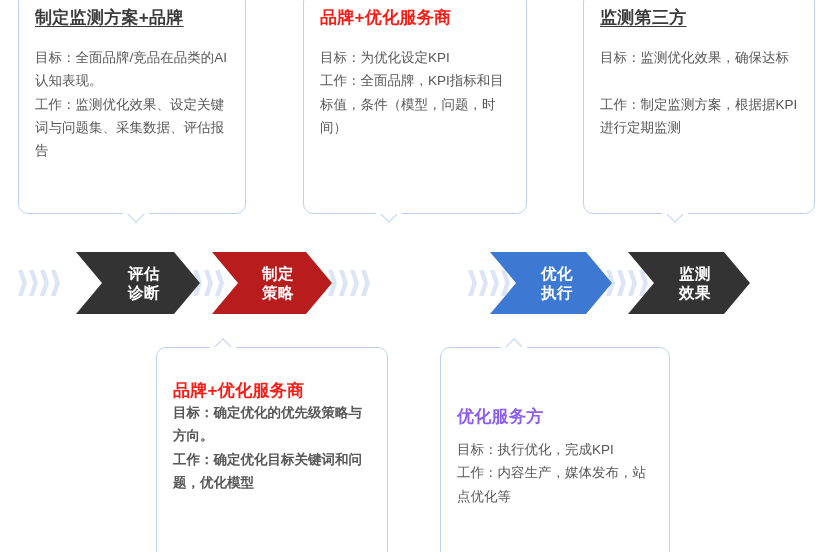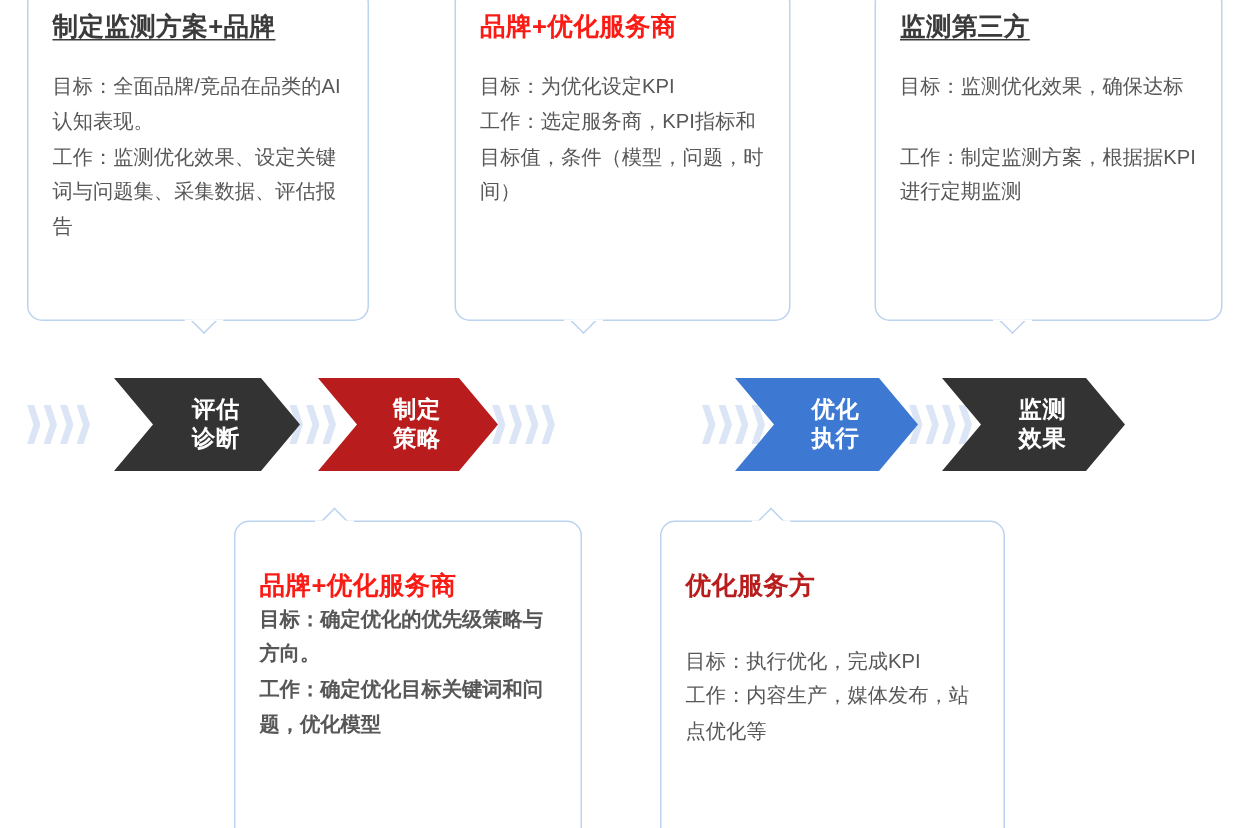--- a/index.html
+++ b/index.html
@@ -32,21 +32,21 @@
   }
   .card-title {
     font-size: 17px;
     font-weight: bold;
     letter-spacing: .3px;
     line-height: 1.25;
     white-space: nowrap;
   }
   .card-title.dark   { color: #3b3b3b; text-decoration: underline; text-underline-offset: 3px; }
   .card-title.red    { color: #fb1b15; }
-  .card-title.blue   { color: #b91c1c; }
+  .card-title.blue   { color: #8b5cf6; margin-top: 26px; }
 
   .card-text {
     font-size: 13.5px;
     line-height: 1.72;
     color: #575757;
     white-space: pre-line;
   }
 
   
   .tail {
@@ -170,21 +170,21 @@
     </div>
     <div class="tail down" style="left:104px;">
         <i></i>
       </div>
   </div>
 
   <div class="card" style="left:303px; top:-8px; width:224px; height:222px;">
     <div class="card-body" style="padding-top:14px;">
       <div class="card-title red">品牌+优化服务商</div>
       <div class="card-text" style="margin-top:18px;">目标：为优化设定KPI
-工作：选定服务商，KPI指标和目标值，条件（模型，问题，时间）</div>
+工作：全面品牌，KPI指标和目标值，条件（模型，问题，时间）</div>
     </div>
     <div class="tail down" style="left:72px;">
         <i></i>
       </div>
   </div>
 
   <div class="card" style="left:583px; top:-8px; width:232px; height:222px;">
     <div class="card-body" style="padding-top:14px;">
       <div class="card-title dark">监测第三方</div>
       <div class="card-text" style="margin-top:18px;">目标：监测优化效果，确保达标
@@ -255,21 +255,21 @@
 工作：确定优化目标关键词和问题，优化模型</div>
     </div>
     <div class="tail up" style="left:53px;">
         <i></i>
       </div>
   </div>
 
   <div class="card" style="left:440px; top:347px; width:230px; height:215px;">
     <div class="card-body" style="padding-top:32px;">
       <div class="card-title blue">优化服务方</div>
-      <div class="card-text" style="margin-top:28px;">目标：执行优化，完成KPI
+      <div class="card-text" style="margin-top:11px;">目标：执行优化，完成KPI
 工作：内容生产，媒体发布，站点优化等</div>
     </div>
     <div class="tail up" style="left:60px;">
         <i></i>
       </div>
   </div>
 
 
 </div>
 

